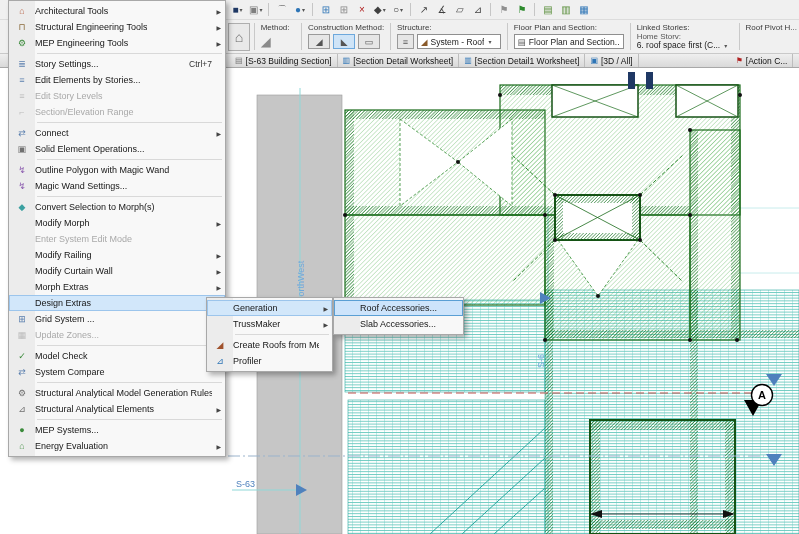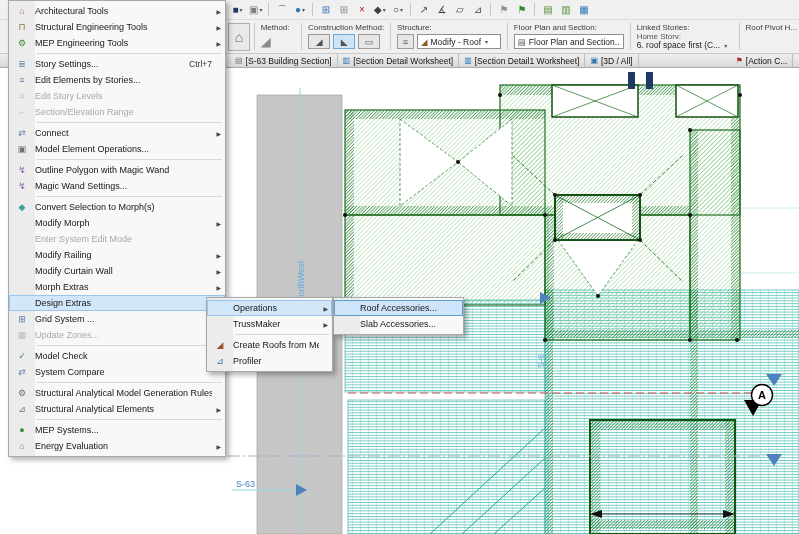--- a/index.html
+++ b/index.html
@@ -290,21 +290,21 @@
     <div class="vsep"></div>
 
     <div class="panel" style="width:116px">
       <div class="plabel">Structure:</div>
       <div class="pbody">
         <div class="minibtn">
             <span>≡</span>
           </div>
         <div class="combo w84">
           <span style="color:#8a5a2a">◢</span>
-          <span class="cval">Modify - Roof</span>
+          <span class="cval">System - Roof</span>
           <span class="caret">▾</span>
         </div>
       </div>
     </div>
     <div class="vsep"></div>
 
     <div class="panel" style="width:120px">
       <div class="plabel">Floor Plan and Section:</div>
       <div class="pbody">
         <div class="combo w110">
@@ -402,21 +402,21 @@
       </div>
       <div class="msep"></div>
       <div class="mitem">
         <span class="micon" style="color: rgb(90, 127, 174);">⇄</span>
         <span class="mlabel">Connect</span>
         <span class="mfill"></span>
         <span class="marr">▶</span>
       </div>
       <div class="mitem">
         <span class="micon" style="color: rgb(112, 112, 112);">▣</span>
-        <span class="mlabel">Model Element Operations...</span>
+        <span class="mlabel">Solid Element Operations...</span>
         <span class="mfill"></span>
         <span class="marr"></span>
       </div>
       <div class="msep"></div>
       <div class="mitem">
         <span class="micon" style="color: rgb(138, 90, 174);">↯</span>
         <span class="mlabel">Outline Polygon with Magic Wand</span>
         <span class="mfill"></span>
         <span class="marr"></span>
       </div>
@@ -517,21 +517,21 @@
       <div class="mitem">
         <span class="micon" style="color: rgb(58, 138, 58);">⌂</span>
         <span class="mlabel">Energy Evaluation</span>
         <span class="mfill"></span>
         <span class="marr">▶</span>
       </div>
     </div>
   <div id="submenu" class="menupanel">
       <div class="mitem hl">
         <span class="micon"></span>
-        <span class="mlabel">Operations</span>
+        <span class="mlabel">Generation</span>
         <span class="mfill"></span>
         <span class="marr">▶</span>
       </div>
       <div class="mitem">
         <span class="micon"></span>
         <span class="mlabel">TrussMaker</span>
         <span class="mfill"></span>
         <span class="marr">▶</span>
       </div>
       <div class="msep"></div>

